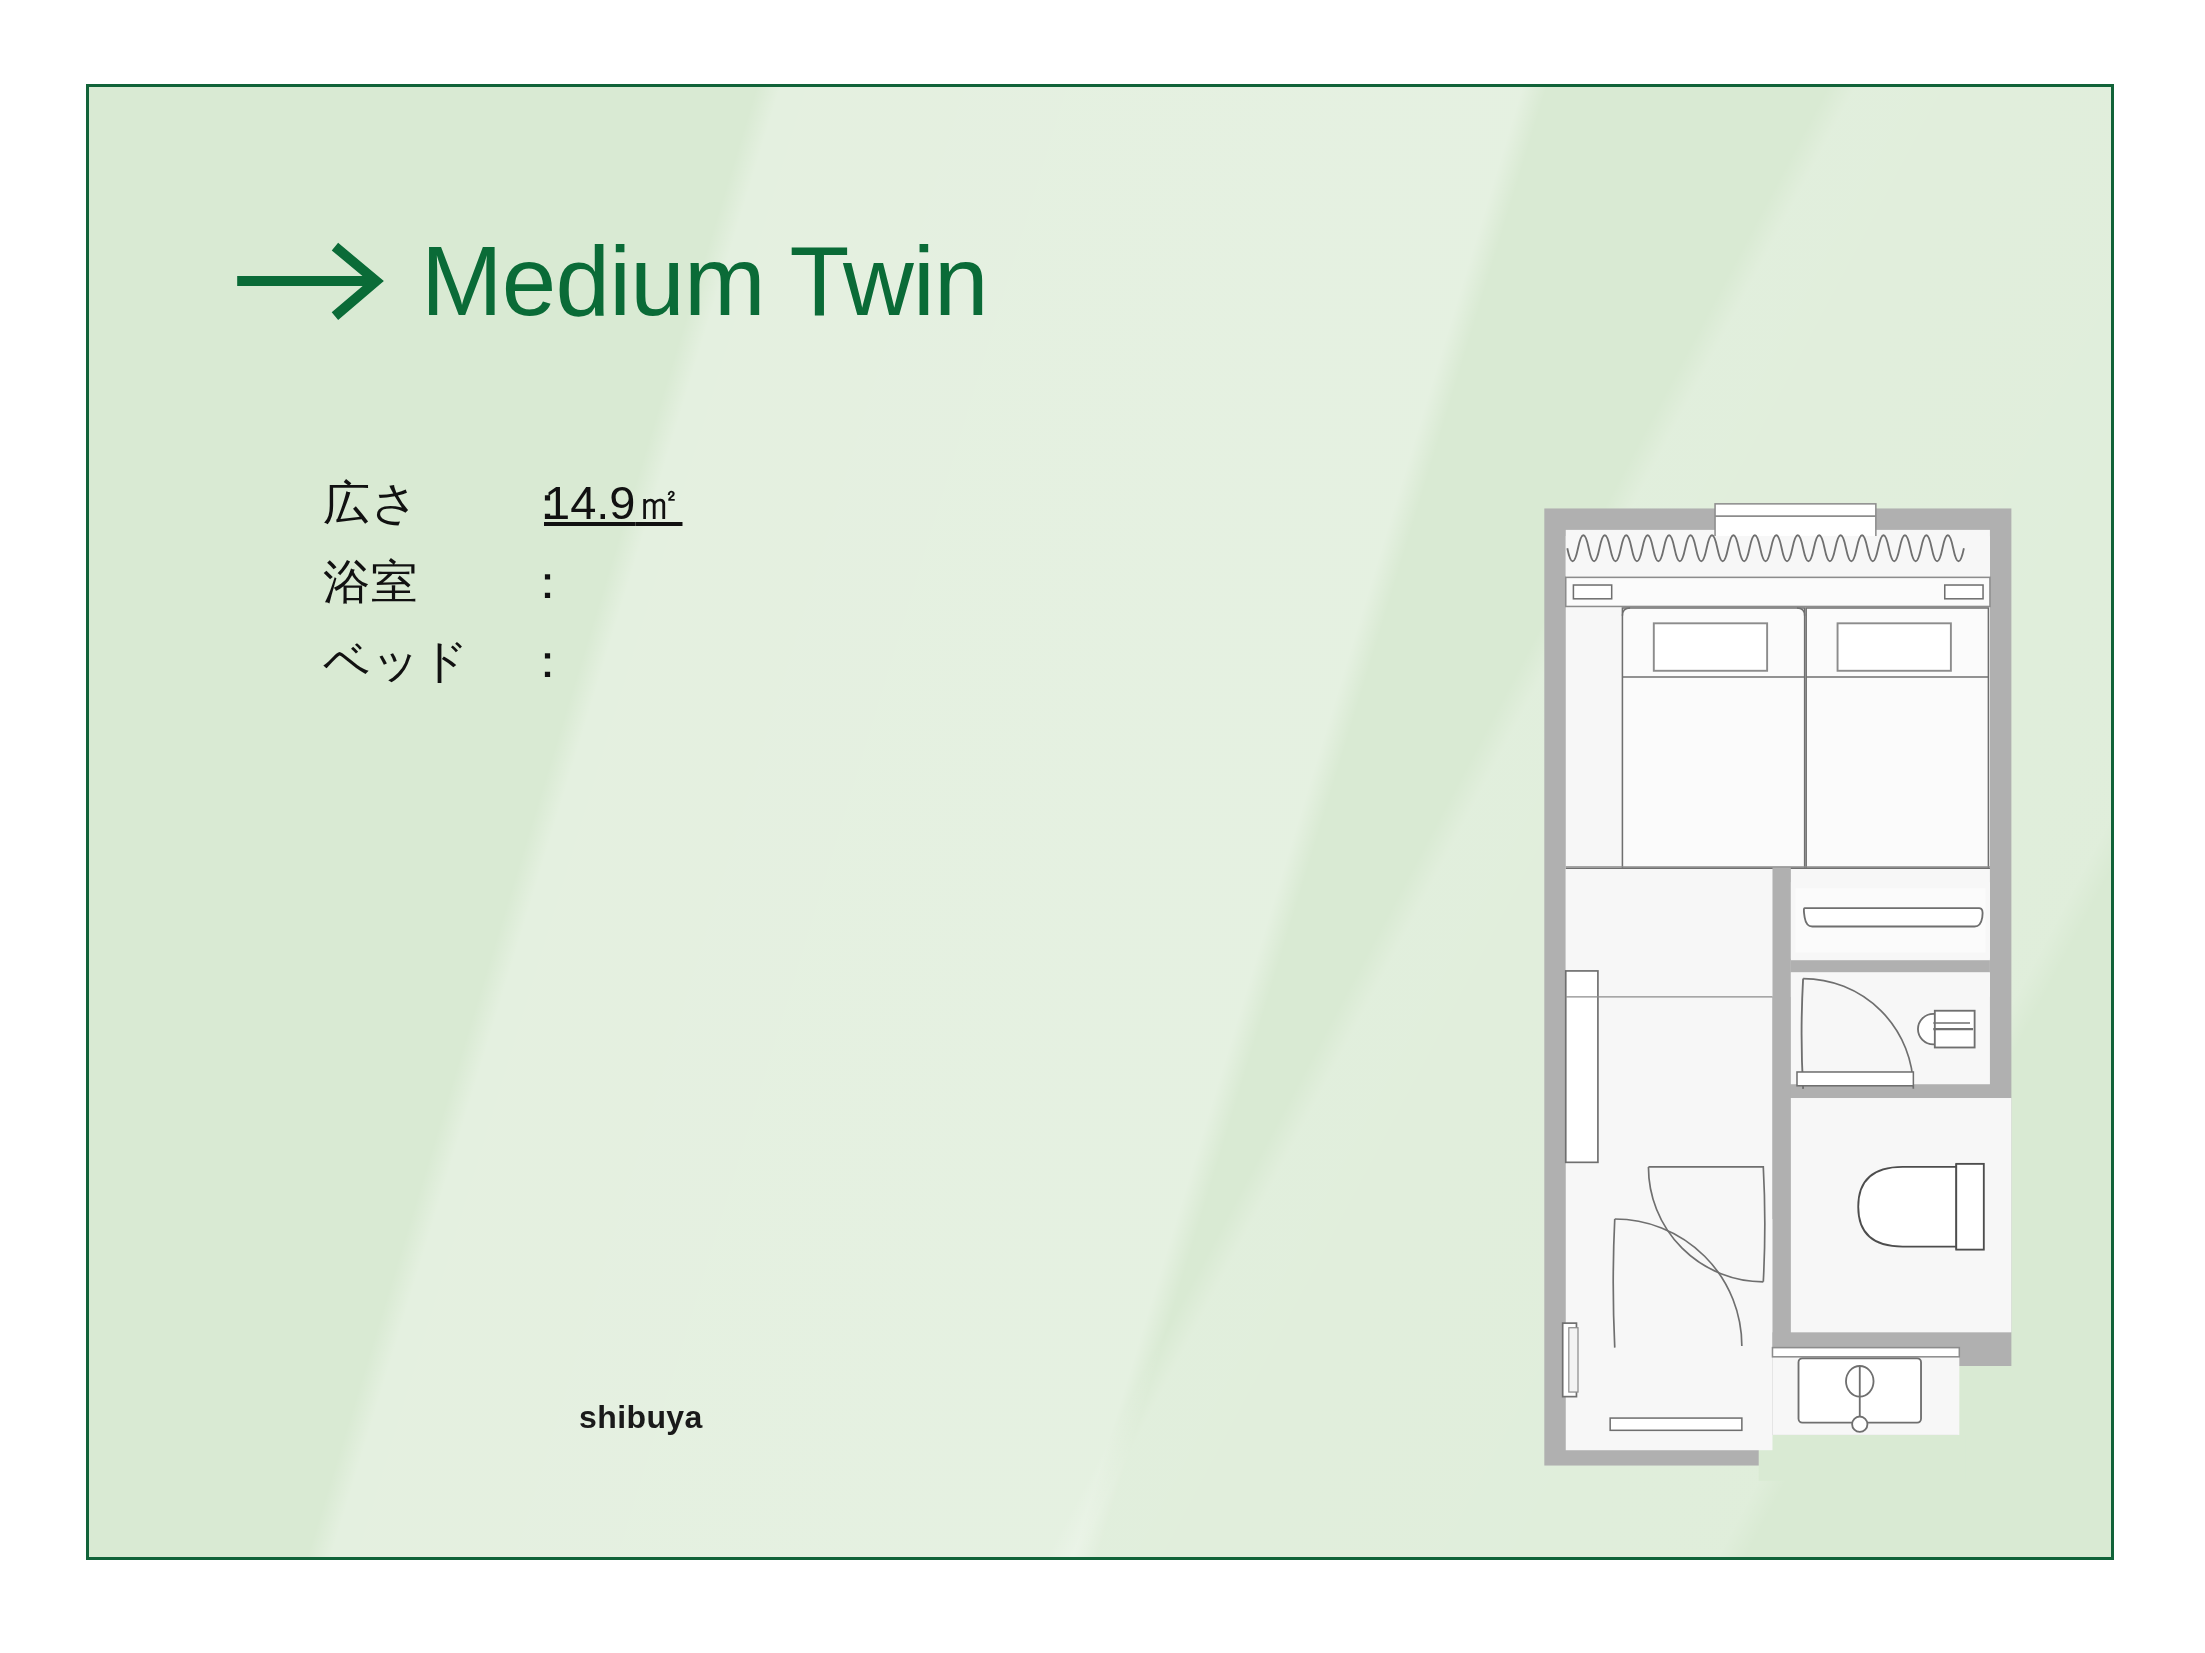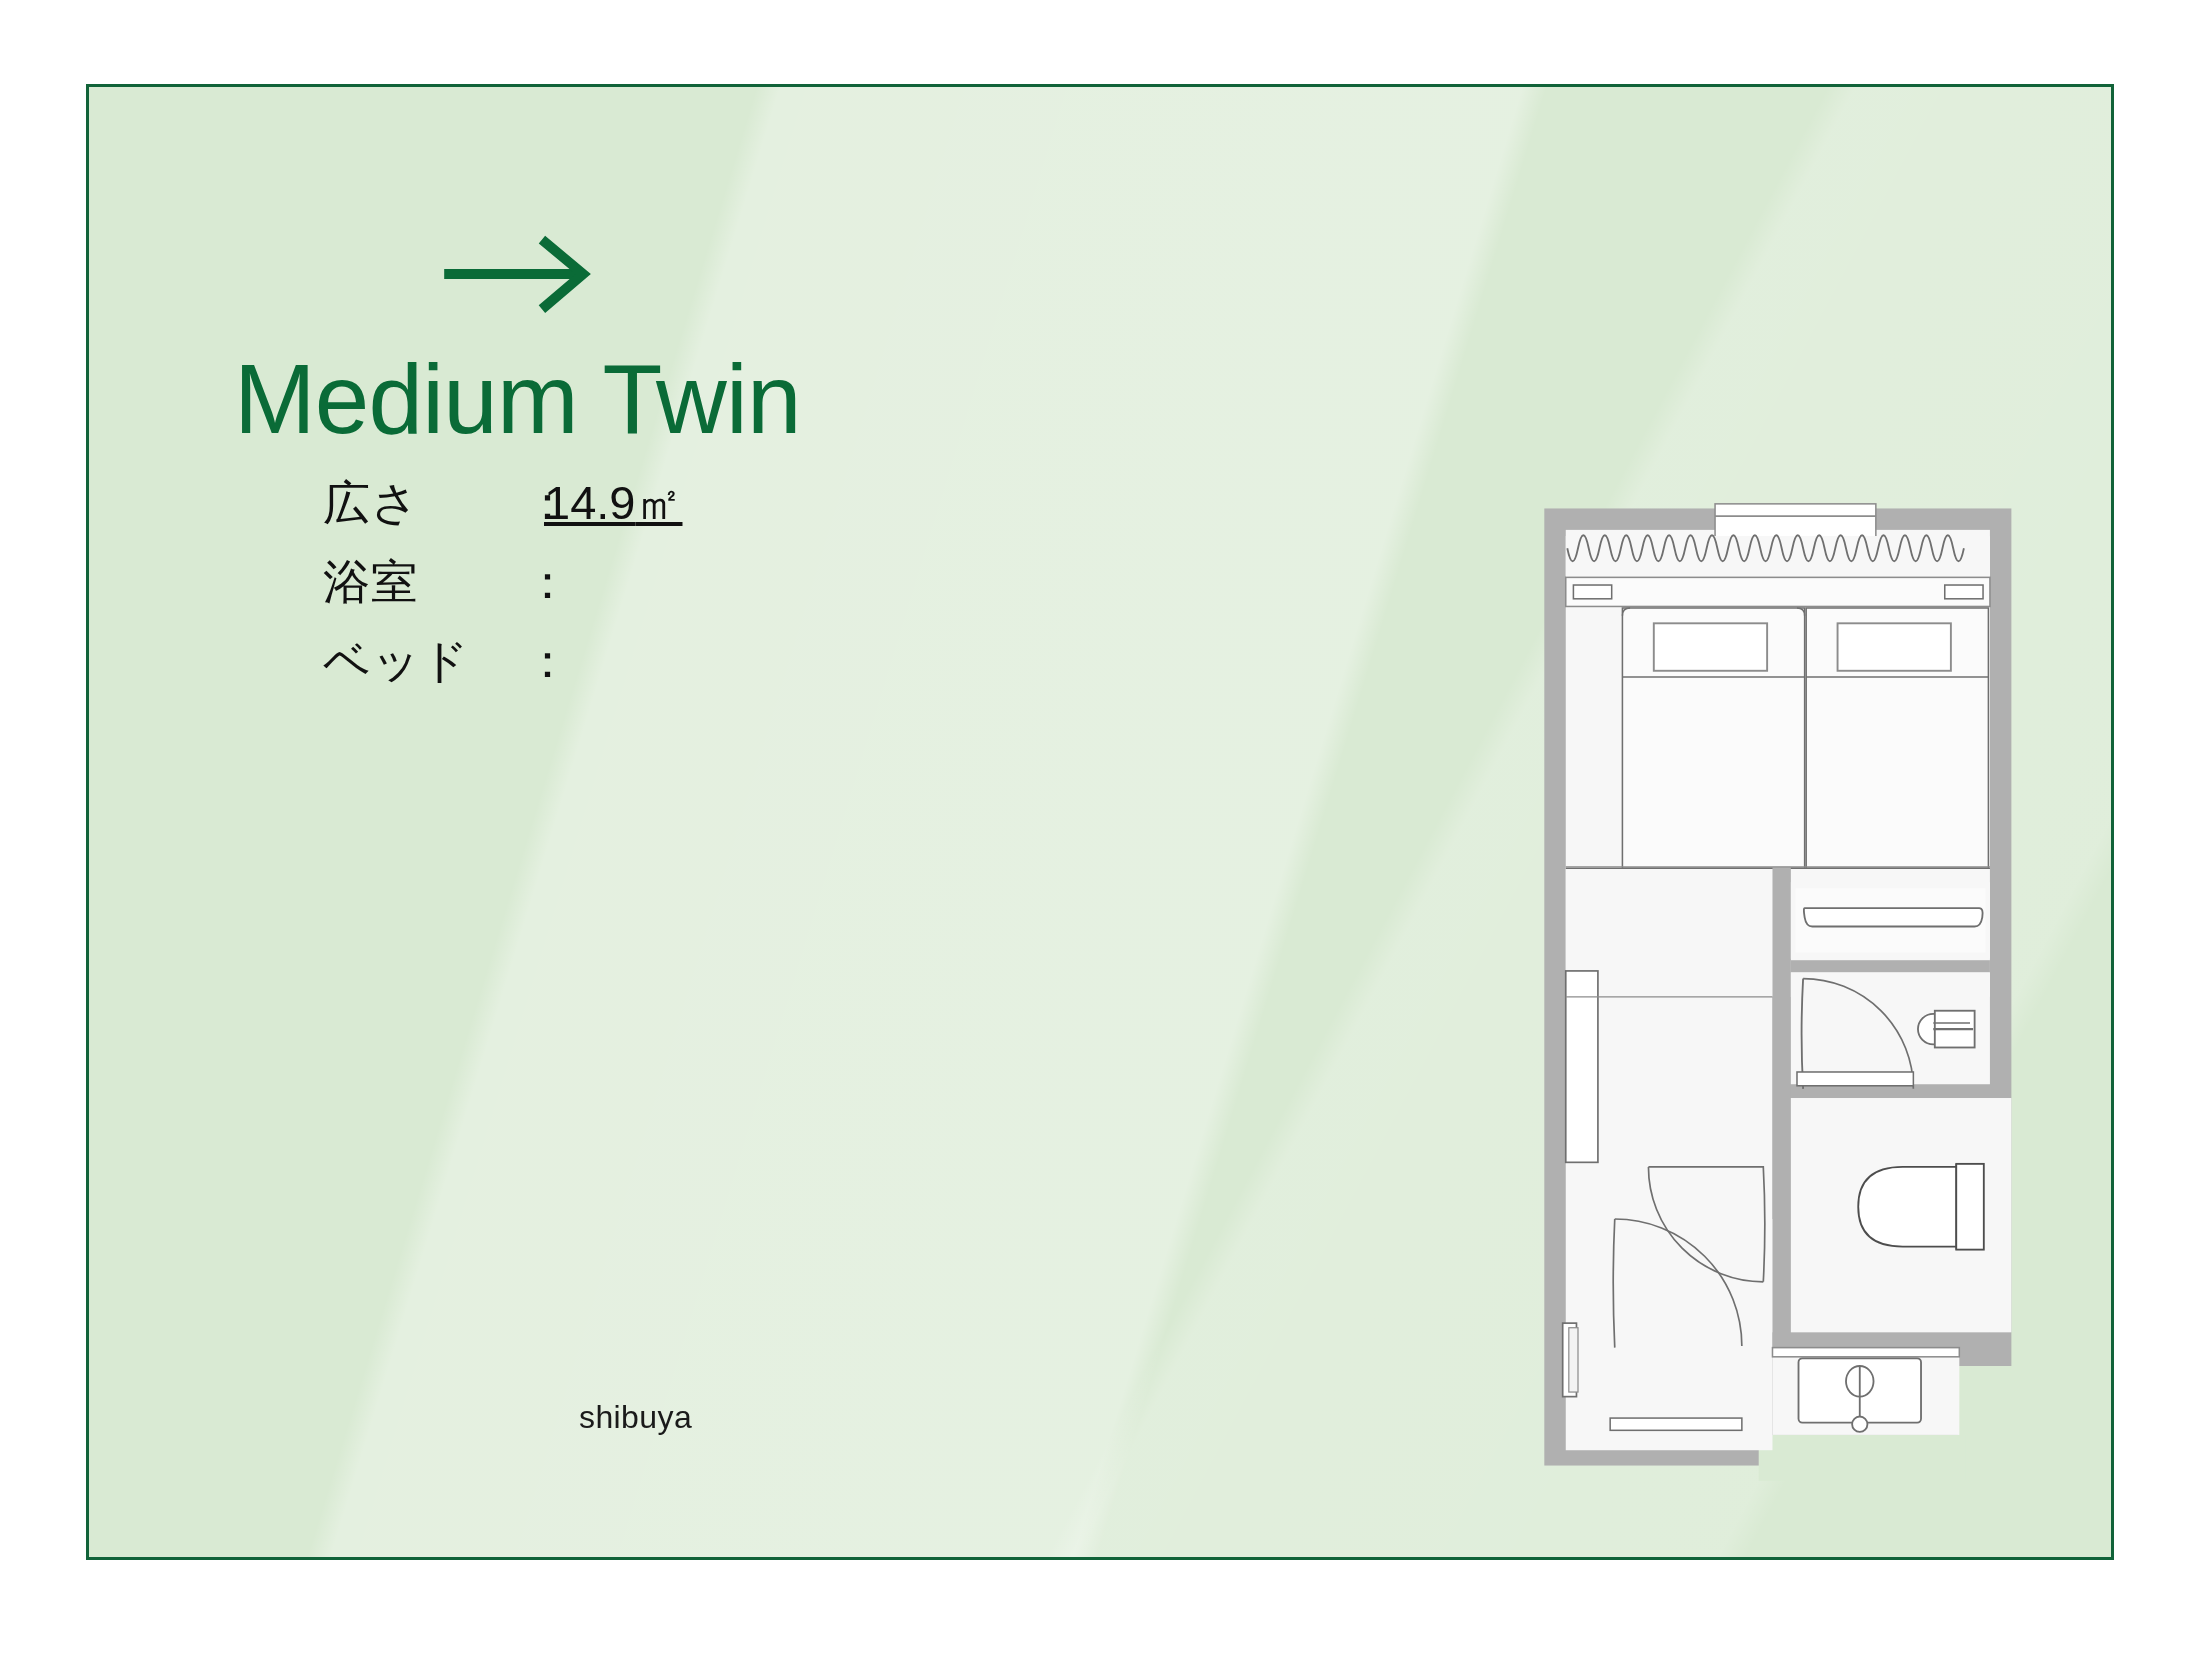--- a/index.html
+++ b/index.html
@@ -53,21 +53,20 @@
   }
 
   
   #room-heading {
     position: absolute;
     left: 145px;
     top: 145px;
     display: flex;
     align-items: center;
     gap: 34px;
-    flex-direction: column;
   }
   #arrow-icon { display:block; }
   #room-title {
     color: #0a6b37;
     font-size: 98px;
     line-height: 1;
     font-weight: 400;
     letter-spacing: -0.8px;
     white-space: nowrap;
   }
@@ -108,21 +107,21 @@
     font-size: 74px;
     line-height: 1;
     letter-spacing: -2.3px;
     font-weight: 400;
   }
   #brand-sub {
     font-size: 32px;
     line-height: 1;
     margin-top: 20px;
     letter-spacing: 0.4px;
-    font-weight: 400;
+    font-weight: 700;
   }
 
   
   #floorplan-figure {
     position: absolute;
     left: 1440px;
     top: 406px;
     width: 513px;
     height: 988px;
   }

